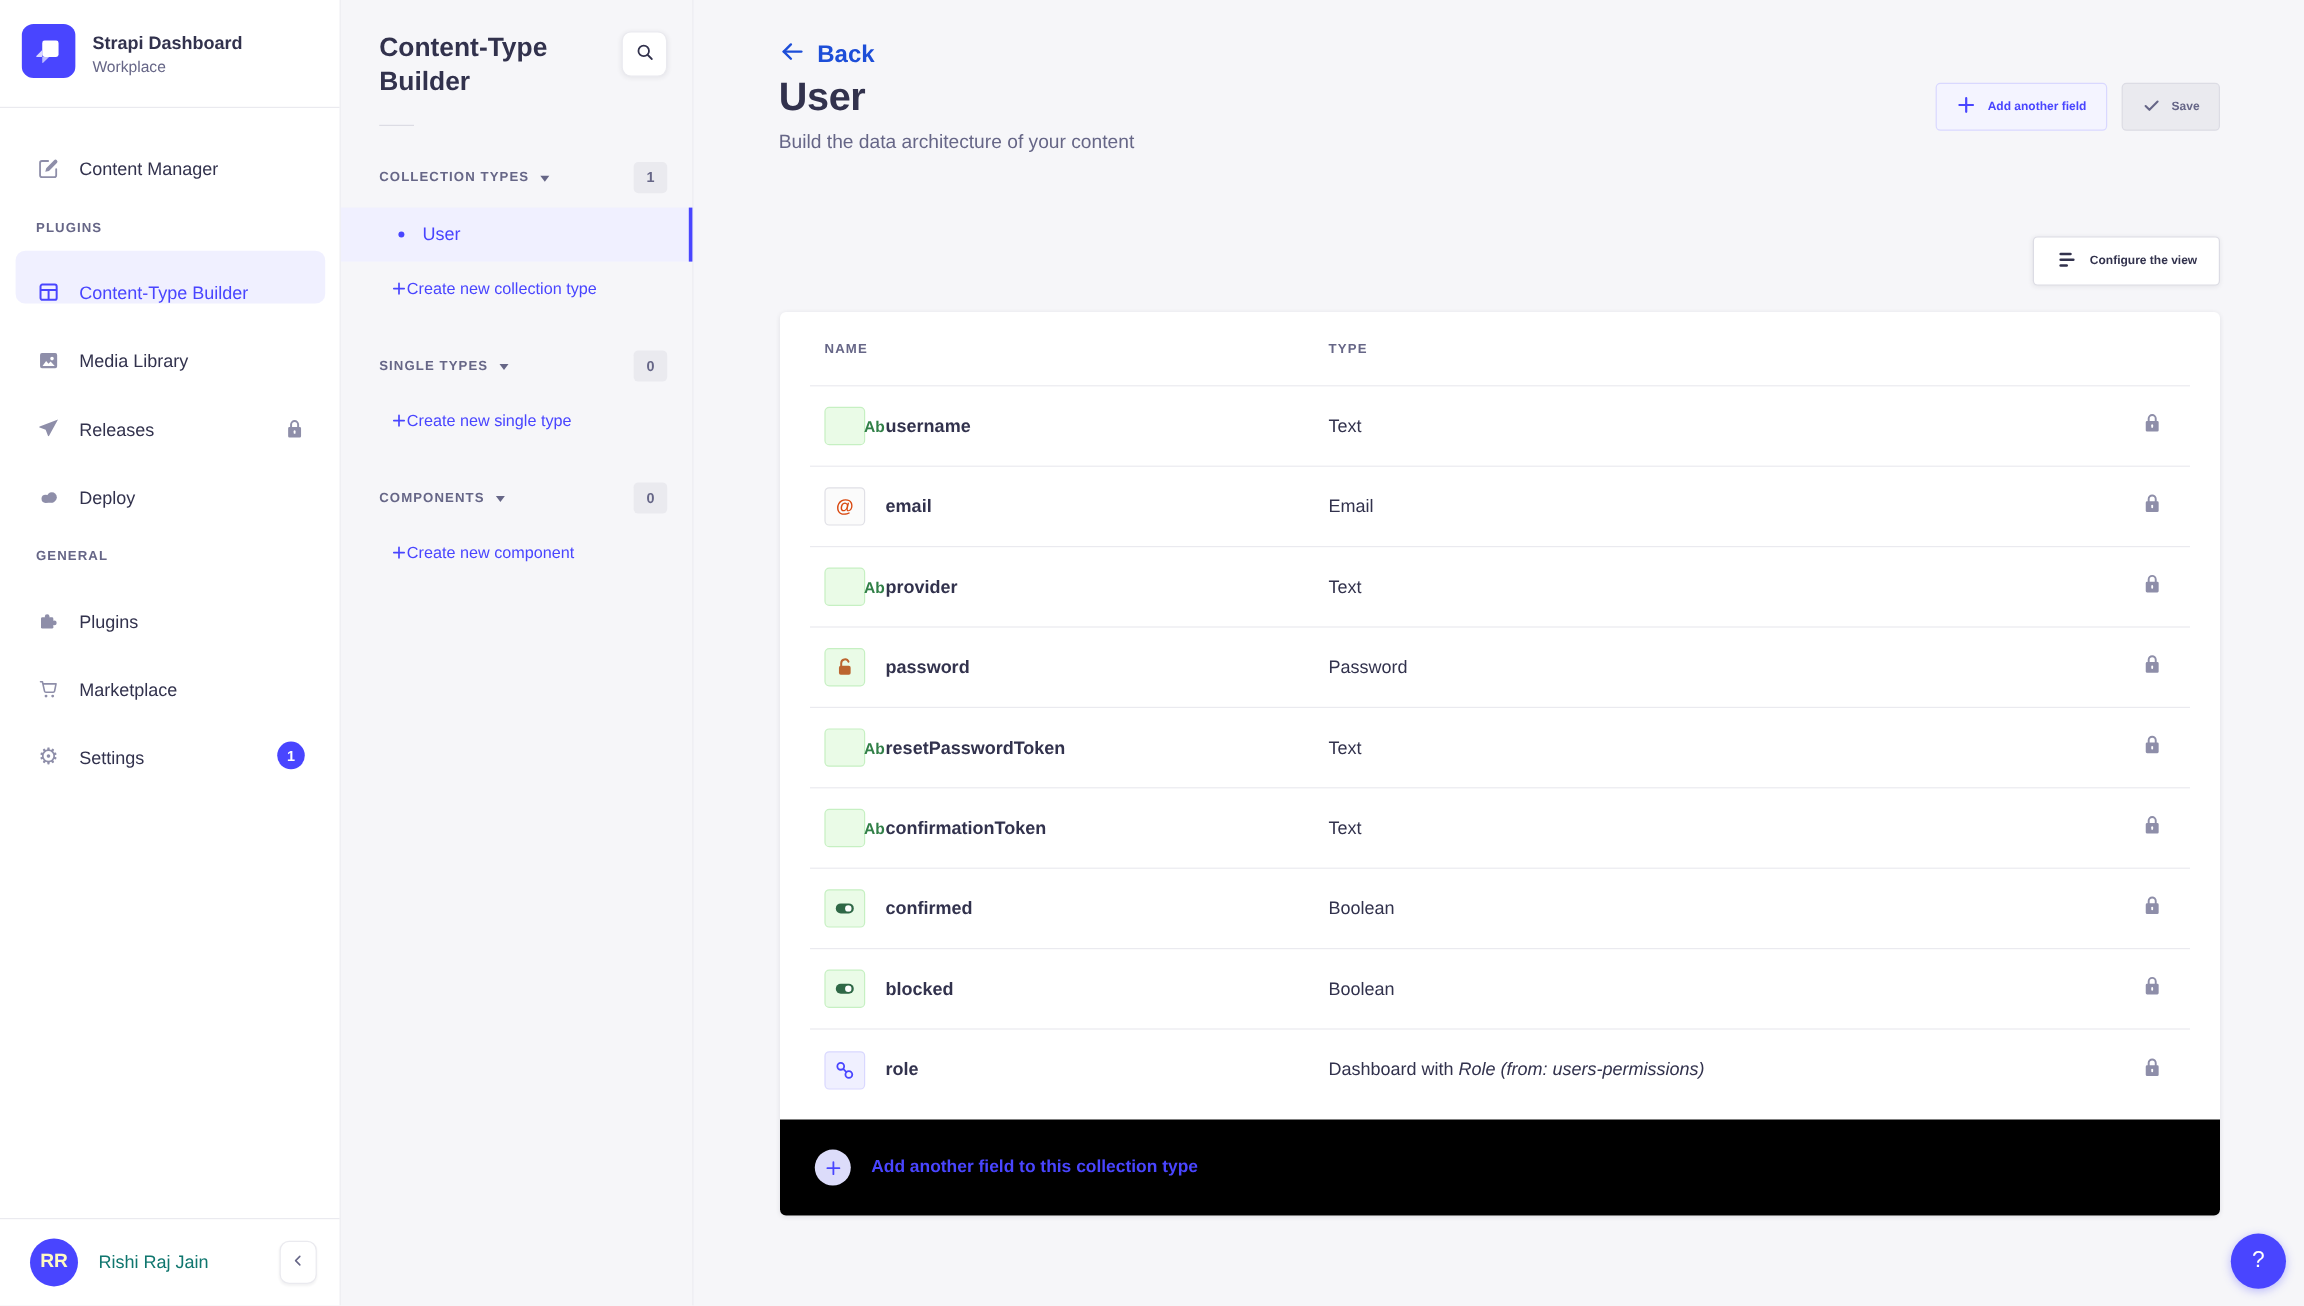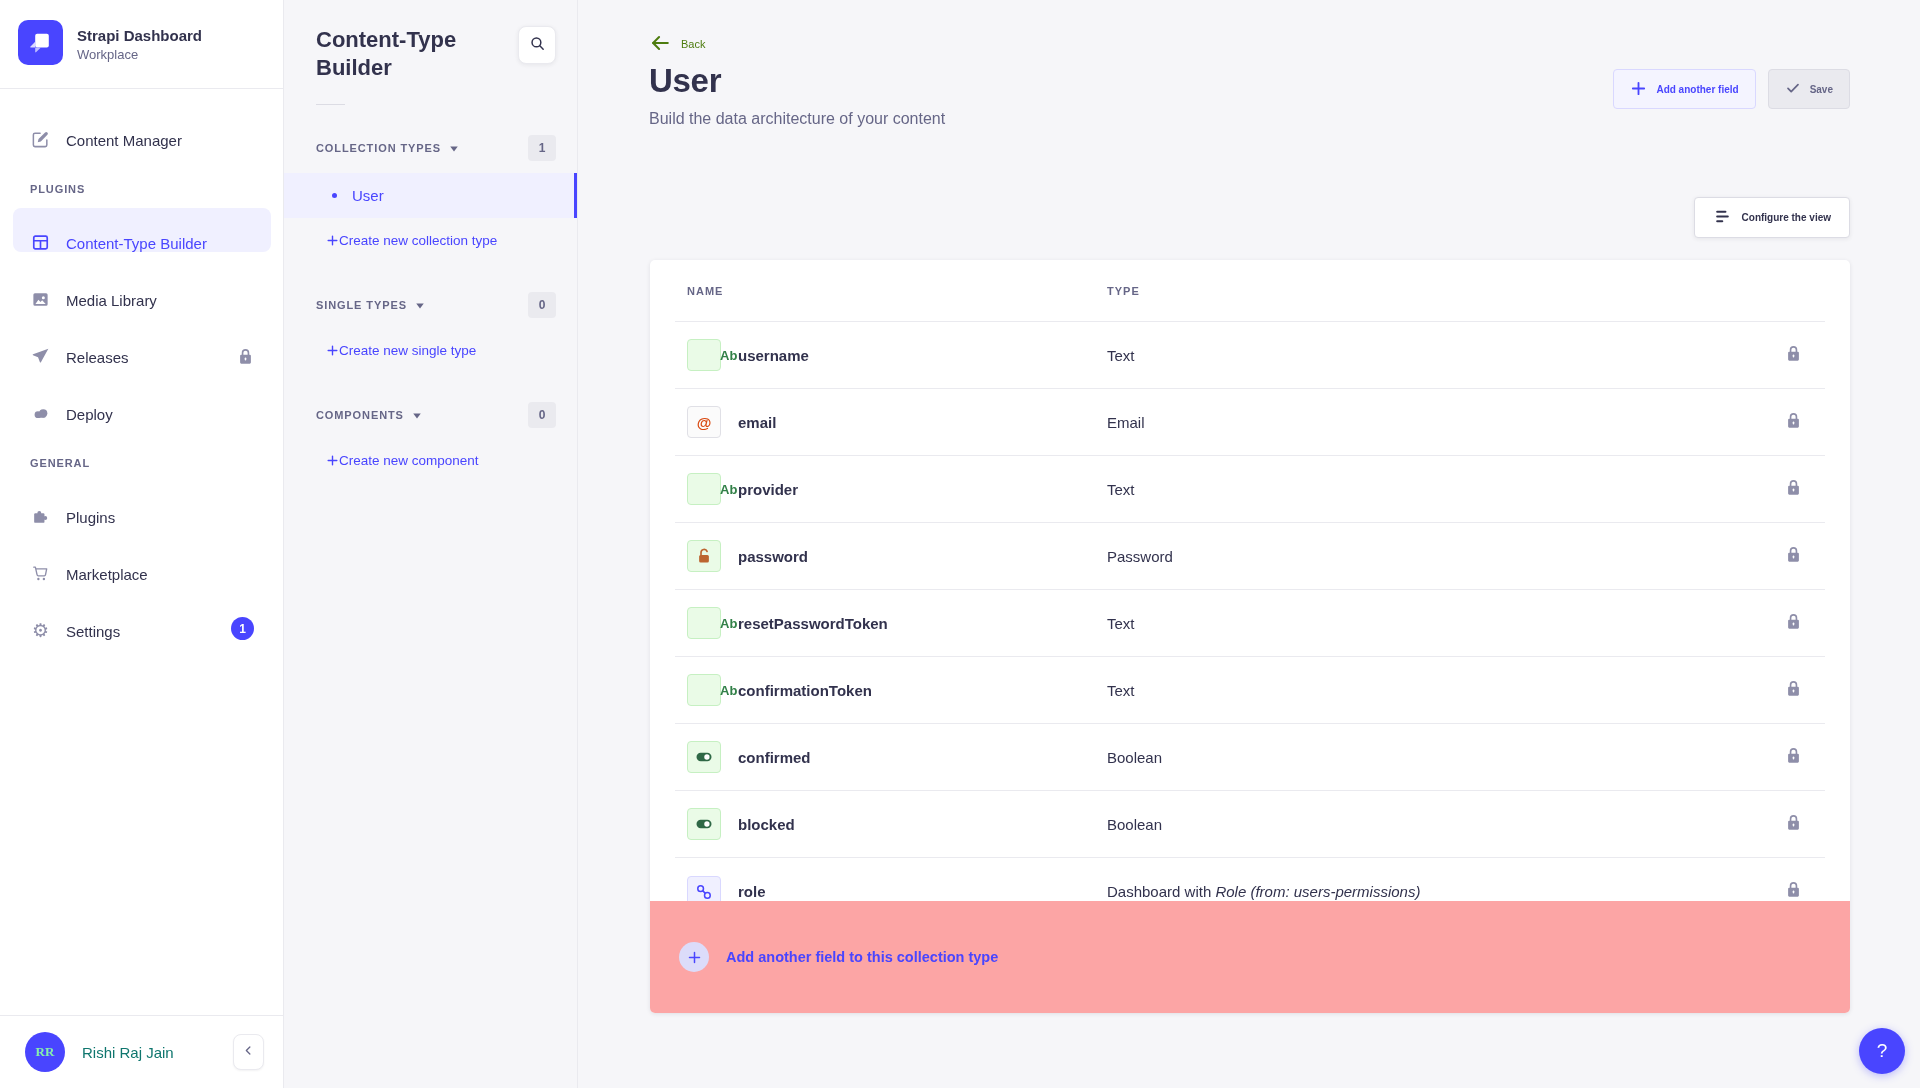--- a/index.html
+++ b/index.html
@@ -40,22 +40,22 @@
     min-width: 23px; height: 23px; padding: 0 4px; border-radius: 50%;
     background: #4945FF; color: #fff; font-size: 12px; font-weight: 600;
     display: grid; place-items: center;
   }
   .gear-glyph { font-family: "DejaVu Sans", sans-serif; font-size: 19px; line-height: 1; }
   .side-footer {
     border-top: 1px solid #EAEAEF; height: 73px; display: flex; align-items: center;
     gap: 17px; padding: 0 19px 0 25px;
   }
   .avatar {
-    width: 40px; height: 40px; border-radius: 50%; background: #4945FF; color: #86efac;
-    font-size: 13px; font-weight: 600; display: grid; place-items: center; flex-shrink: 0; font-family: Liberation Serif, serif;
+    width: 40px; height: 40px; border-radius: 50%; background: #4945FF; color: #fef9c3;
+    font-size: 16px; font-weight: 600; display: grid; place-items: center; flex-shrink: 0;
   }
   .uname { flex: 1; font-size: 15px; color: #0f766e; }
   .collapse-btn {
     width: 31px; height: 36px; border-radius: 8px; border: 1px solid #EAEAEF;
     background: #fff; color: #666687; display: grid; place-items: center; cursor: pointer;
     box-shadow: 0 1px 2px rgba(33,33,52,.06);
   }
 
   
   .panel { width: 294px; background: #F6F6F9; border-right: 1px solid #EAEAEF; flex-shrink: 0; }
@@ -87,21 +87,21 @@
     height: 44px; display: flex; align-items: center; gap: 0; color: #4945FF;
     font-size: 13.5px; padding-left: 42px; margin-top: 10px; cursor: pointer;
   }
   .create-link.after-item { margin-top: 0; }
   .plus-sm { display: grid; place-items: center; }
 
   
   .main { flex: 1; position: relative; background: #F6F6F9; }
   .back-row {
     position: absolute; top: 32px; left: 71px; display: flex; align-items: center; gap: 10px;
-    color: #4d7c0f; font-size: 11px; font-weight: 400; text-decoration: none; cursor: pointer;
+    color: #1d4ed8; font-size: 20px; font-weight: 700; text-decoration: none; cursor: pointer;
   }
   .header-flex { position: absolute; top: 62px; left: 71px; right: 70px; display: flex; justify-content: space-between; align-items: flex-start; }
   .page-title { font-size: 33px; font-weight: 700; color: #32324D; letter-spacing: -.3px; }
   .subtitle { margin-top: 10px; font-size: 16px; color: #666687; }
   .actions { display: flex; gap: 12px; margin-top: 7px; }
   .btn {
     height: 40px; border-radius: 4px; display: inline-flex; align-items: center; gap: 9px;
     padding: 0 16px; font-size: 10px; font-weight: 600; border: 1px solid transparent;
     font-family: inherit; cursor: pointer;
   }
@@ -131,21 +131,21 @@
   }
   .b-text     { background: #EAFBE7; border: 1px solid #C6F0C2; color: #328048; padding-left: 32px; }
   .b-email    { background: #FBFBFB; border: 1px solid #E0E0E6; color: #D9480F; font-size: 15px; }
   .b-password { background: #EAFBE7; border: 1px solid #C6F0C2; }
   .b-boolean  { background: #EAFBE7; border: 1px solid #C6F0C2; }
   .b-relation { background: #F0F0FF; border: 1px solid #D9D8FF; }
   .ftype { font-size: 15px; color: #32324D; }
   .ftype em { font-style: italic; }
   .flock { display: grid; place-items: center; color: #8E8EA9; }
   .tfoot {
-    position: absolute; left: 0; right: 0; bottom: 0; height: 112px; background: #fca5a5;
+    position: absolute; left: 0; right: 0; bottom: 0; height: 80px; background: #000000;
     border-radius: 0 0 5px 5px; display: flex; align-items: center; padding-left: 29px;
     gap: 17px; cursor: pointer;
   }
   .plus-circle {
     width: 30px; height: 30px; border-radius: 50%; background: #DCDCFA; color: #4945FF;
     display: grid; place-items: center; flex-shrink: 0;
   }
   .tfoot-label { color: #4945FF; font-size: 14.5px; font-weight: 600; }
   .help-btn {
     position: absolute; right: 15px; bottom: 14px; width: 46px; height: 46px; border-radius: 50%;

